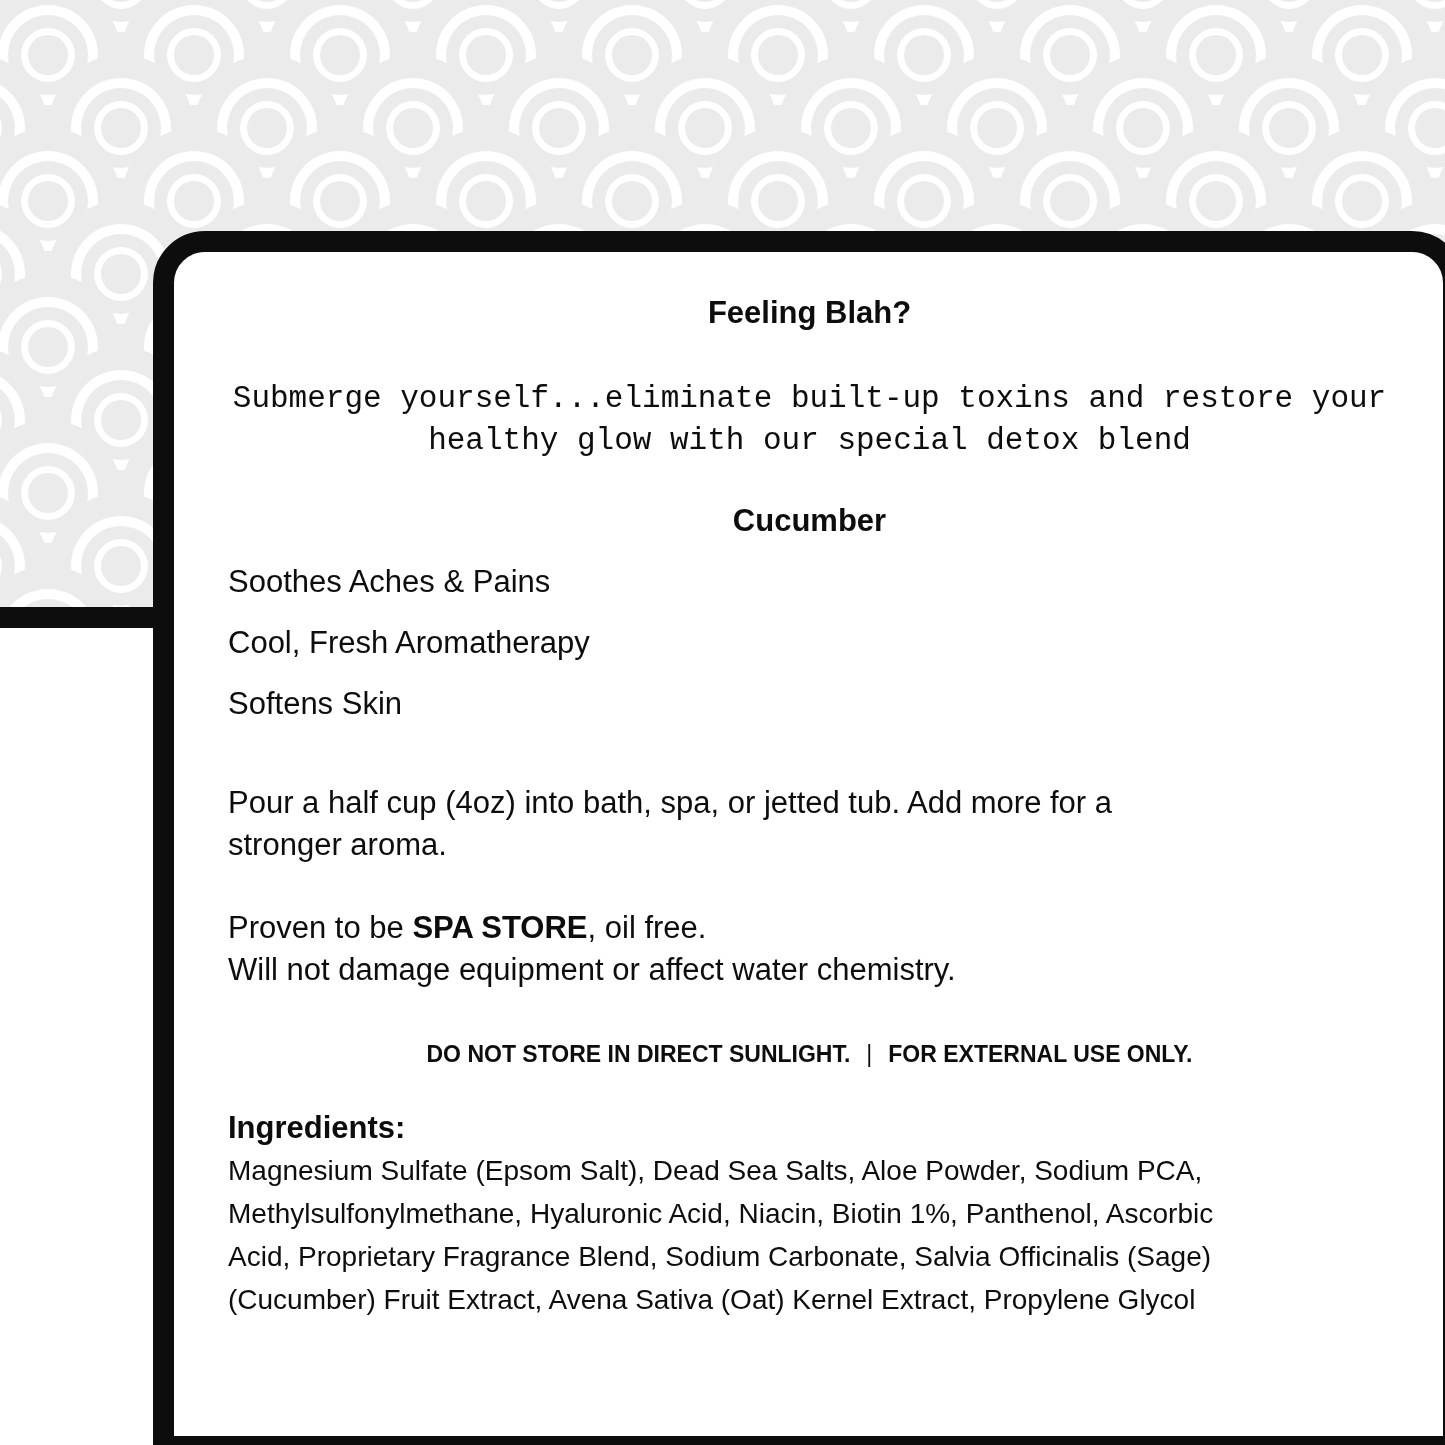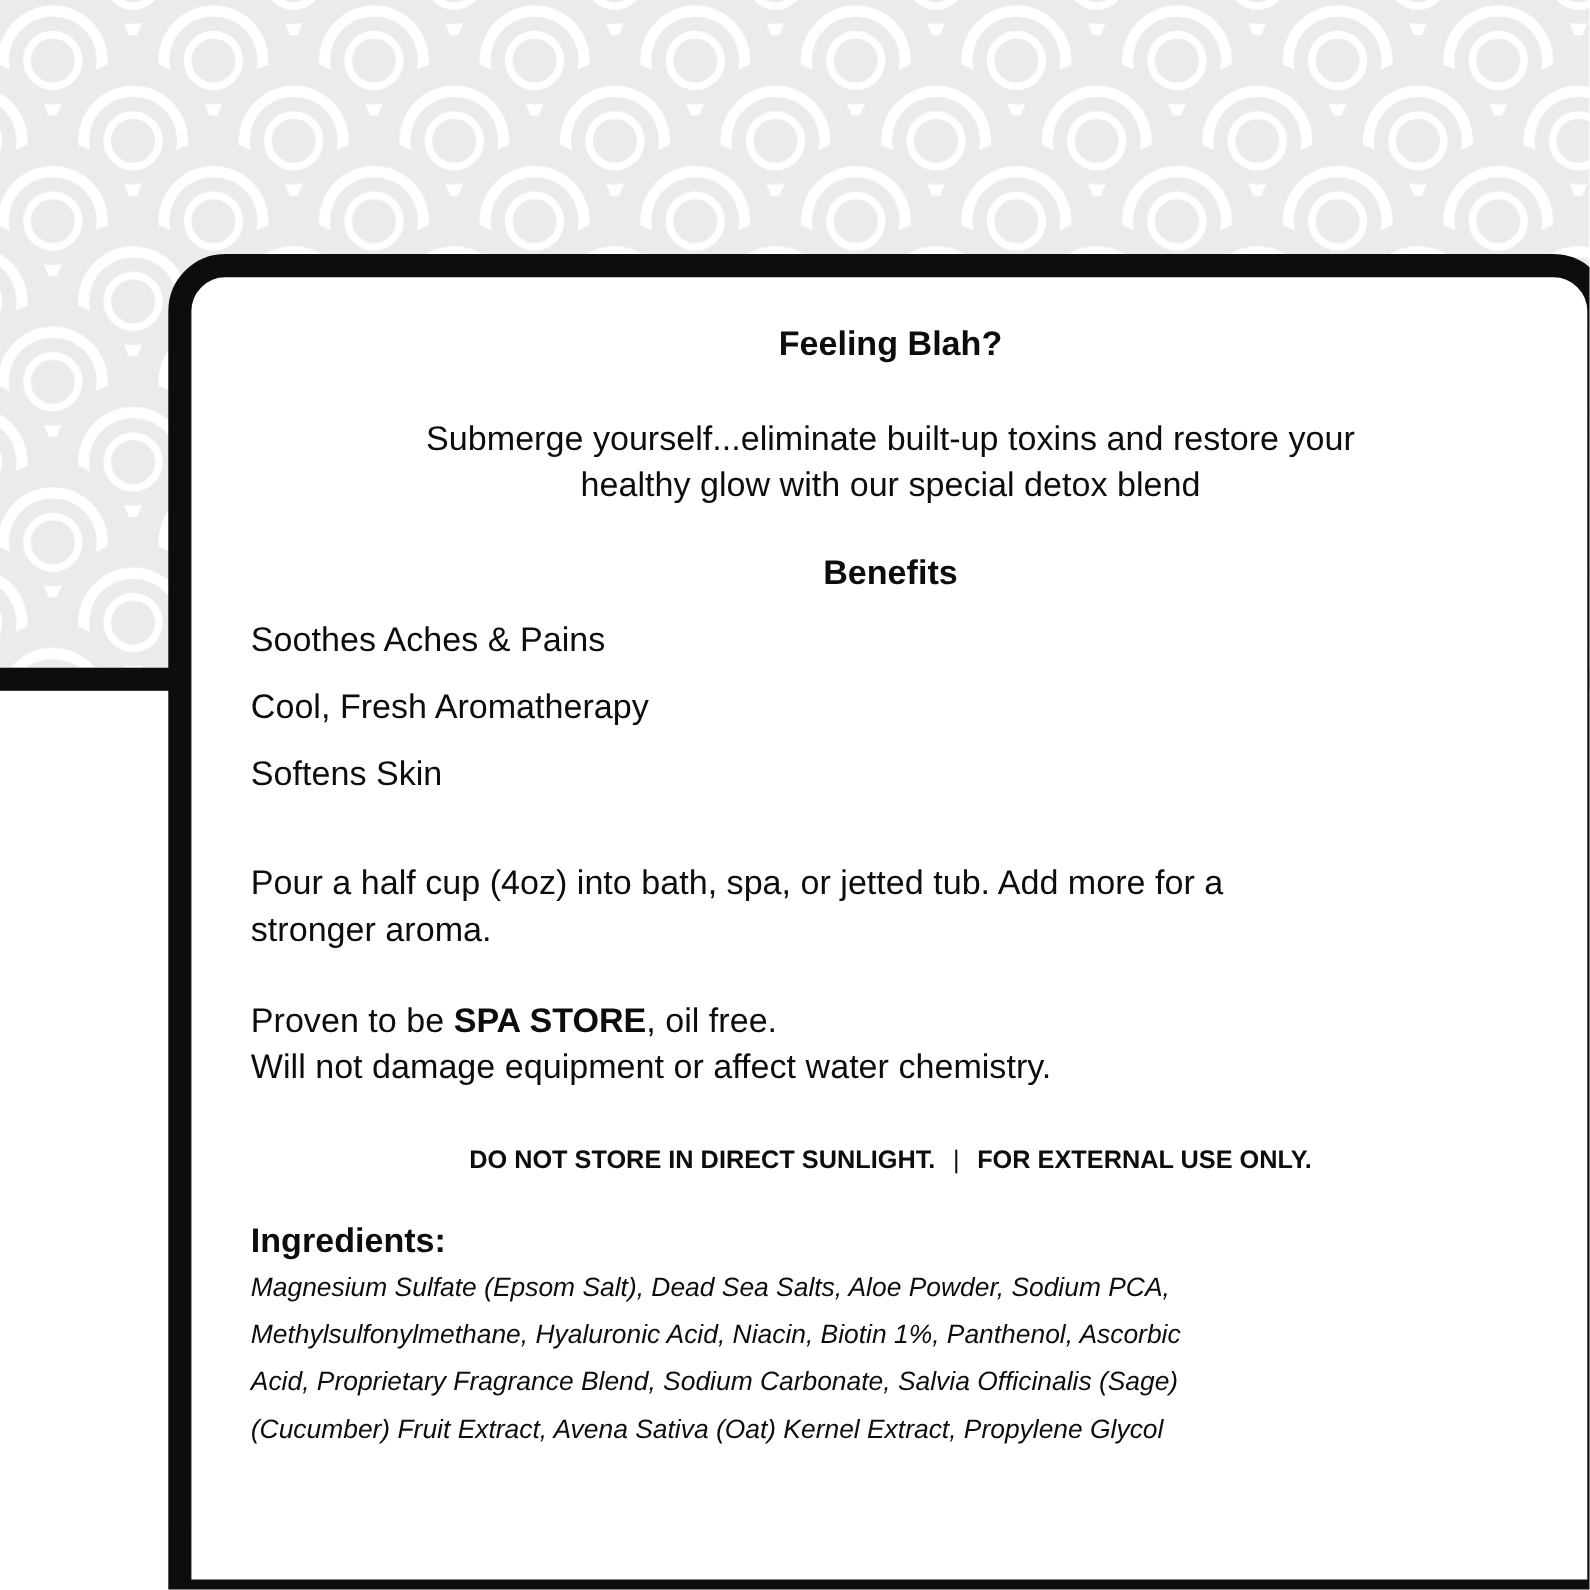--- a/index.html
+++ b/index.html
@@ -41,36 +41,36 @@
   .content {
     box-sizing: border-box;
     width: 100%; height: 100%;
     padding: 40px 52px 0 54px;
     font-size: 31px;
     line-height: 42px;
   }
   .bold   { font-weight: bold; }
 
   .headline        { font-weight: bold; text-align: center; }
-  .intro           { margin-top: 44px; text-align: center; }
+  .intro           { margin-top: 44px; text-align: center; font-family: Liberation Mono, monospace; }
   .benefits-title  { margin-top: 38px; font-weight: bold; text-align: center; }
   .benefit-item    { margin-top: 19px; text-align: left; }
   .directions      { margin-top: 57px; }
   .section-title   { font-weight: bold; }
   .spa-block       { margin-top: 41px; }
   .warning {
     margin-top: 42px;
     text-align: center;
     font-weight: bold;
     font-size: 23px;
     white-space: nowrap;
   }
   .warning .sep { display: inline-block; margin: 0 16px; font-weight: normal; }
   .ingredients-title { margin-top: 32px; font-weight: bold; }
-  .ingredients-text  { font-size: 24px; line-height: 43px; font-style: italic; }
+  .ingredients-text  { font-size: 28px; line-height: 43px; }
 </style>
 </head>
 <body>
 
 <div class="pattern-area">
   <svg width="1445" height="607" xmlns="http://www.w3.org/2000/svg">
     <defs>
       <g id="fan">
         <circle r="73" fill="#ebebeb"></circle>
         <circle r="50" fill="#ffffff"></circle>
@@ -96,21 +96,21 @@
 <div class="card">
   <div class="content">
 
     <div class="headline">Feeling Blah?</div>
 
     <div class="intro">
       <div>Submerge yourself...eliminate built-up toxins and restore your</div>
       <div>healthy glow with our special detox blend</div>
     </div>
 
-    <div class="benefits-title">Benefits</div>
+    <div class="benefits-title">Cucumber</div>
     <div class="benefit-item">Soothes Aches &amp; Pains</div>
     <div class="benefit-item">Cool, Fresh Aromatherapy</div>
     <div class="benefit-item">Softens Skin</div>
 
     <div class="directions">
       <div>Pour a half cup (4oz) into bath, spa, or jetted tub. Add more for a</div>
       <div>stronger aroma.</div>
     </div>
 
     <div class="spa-block">

